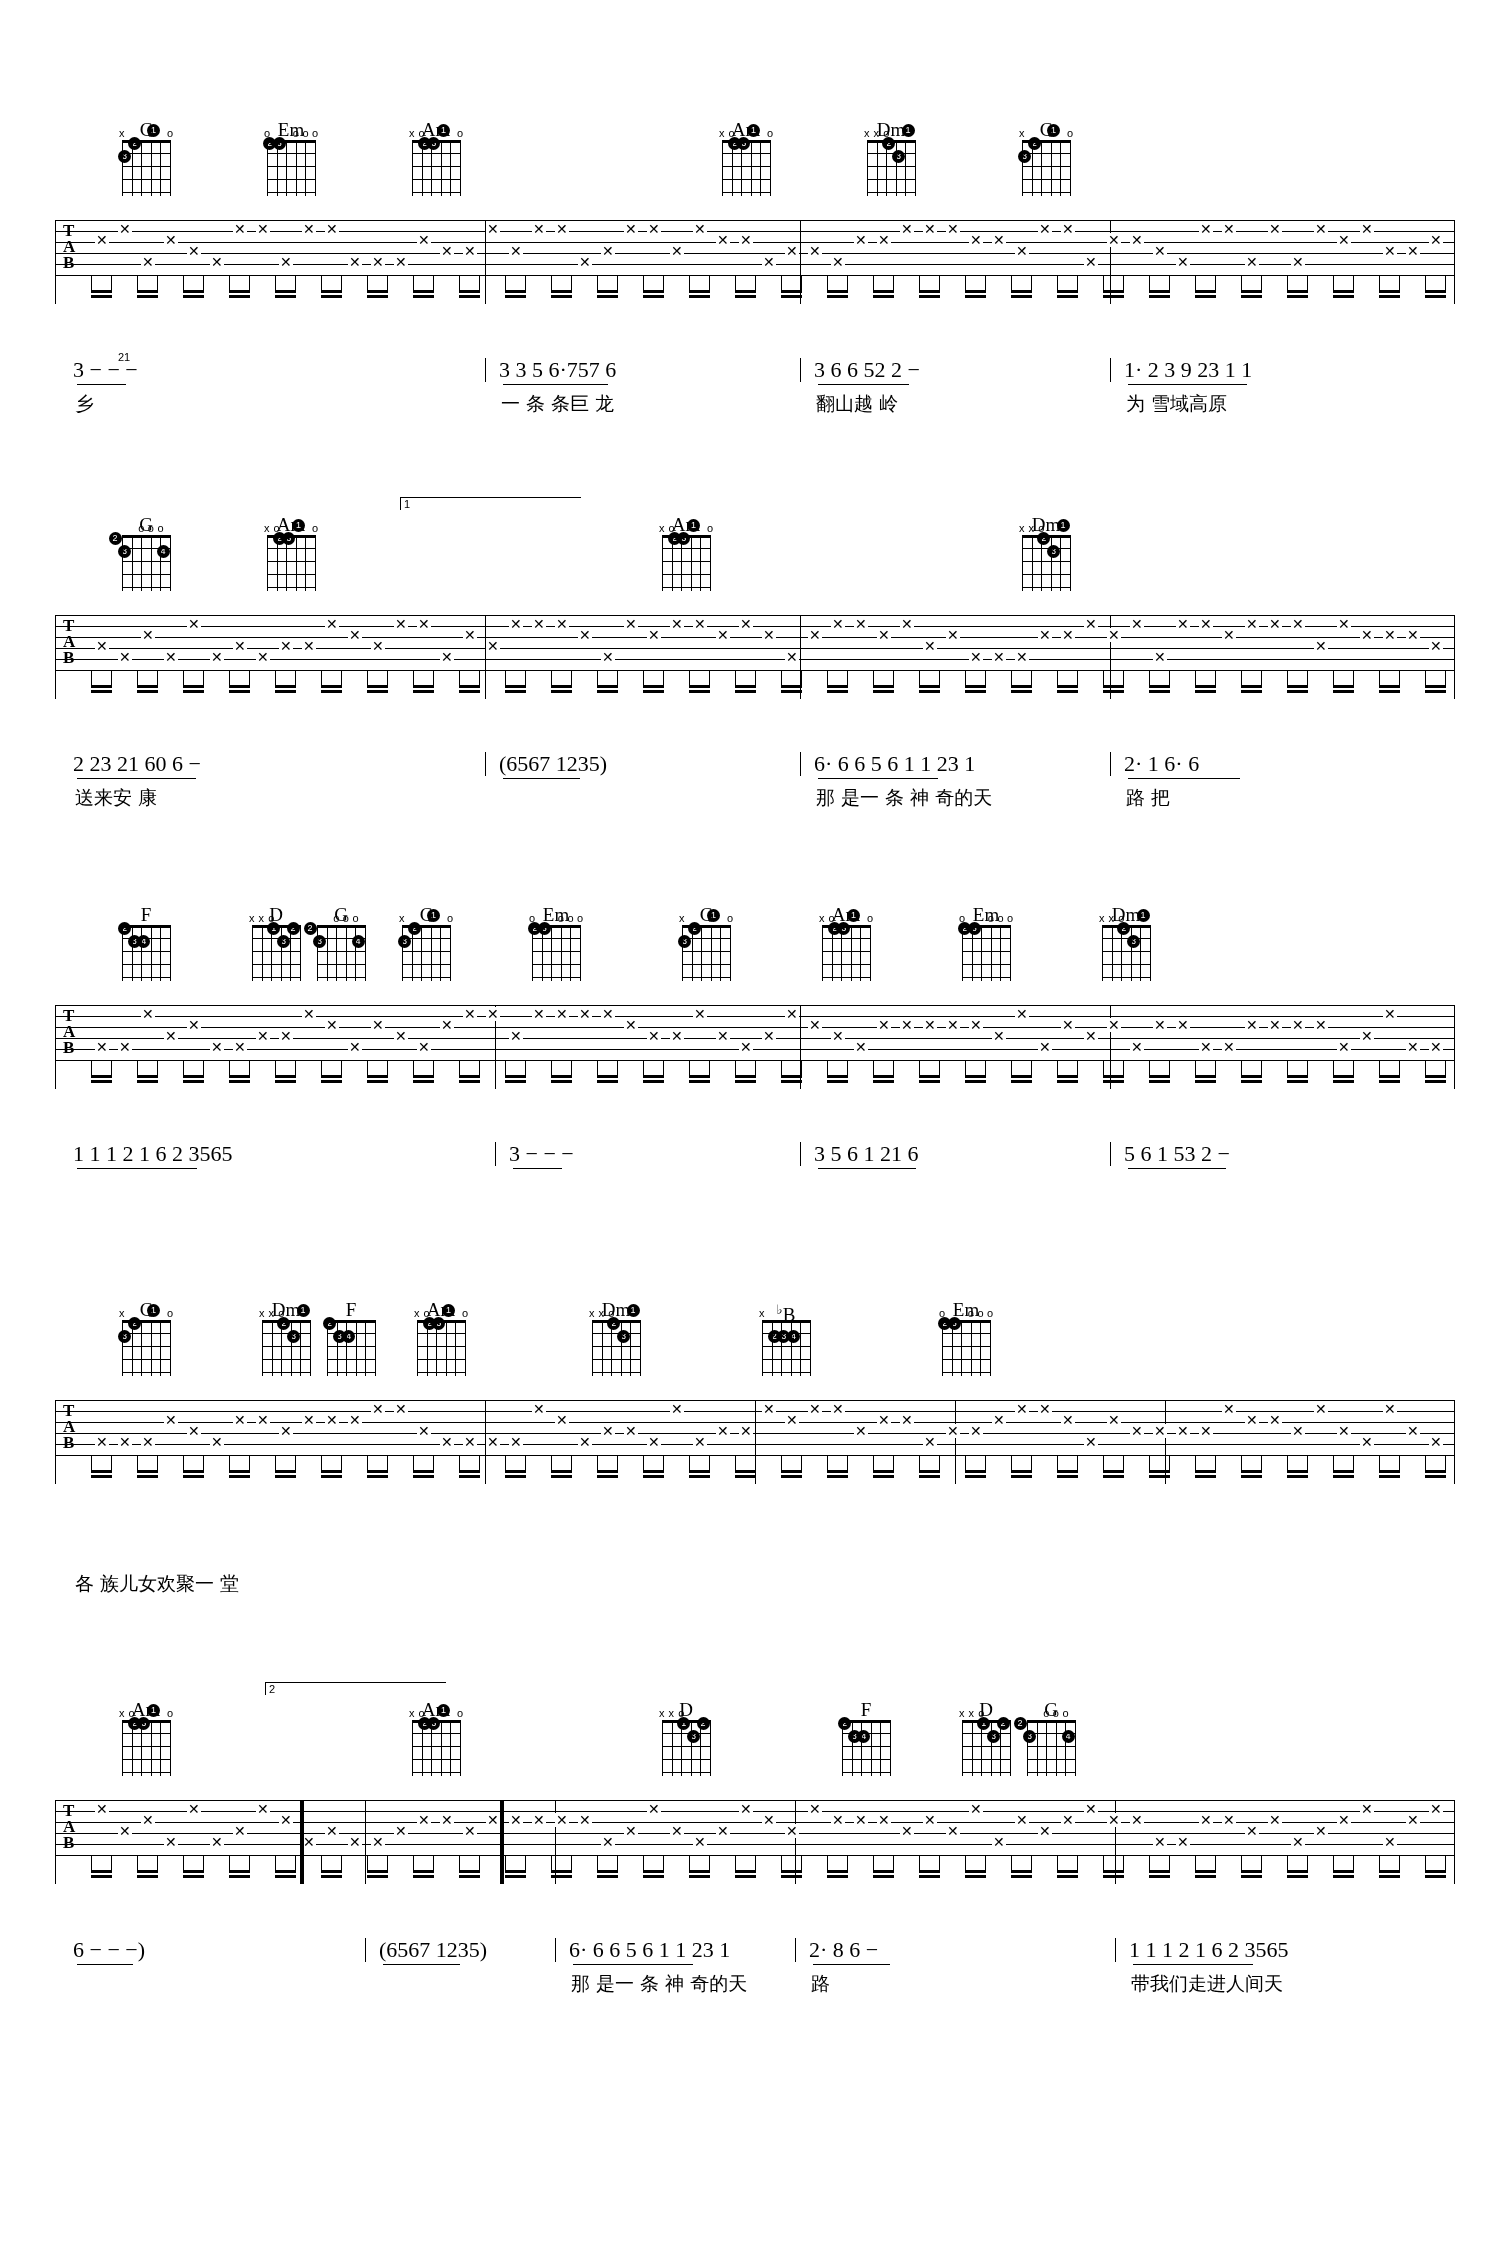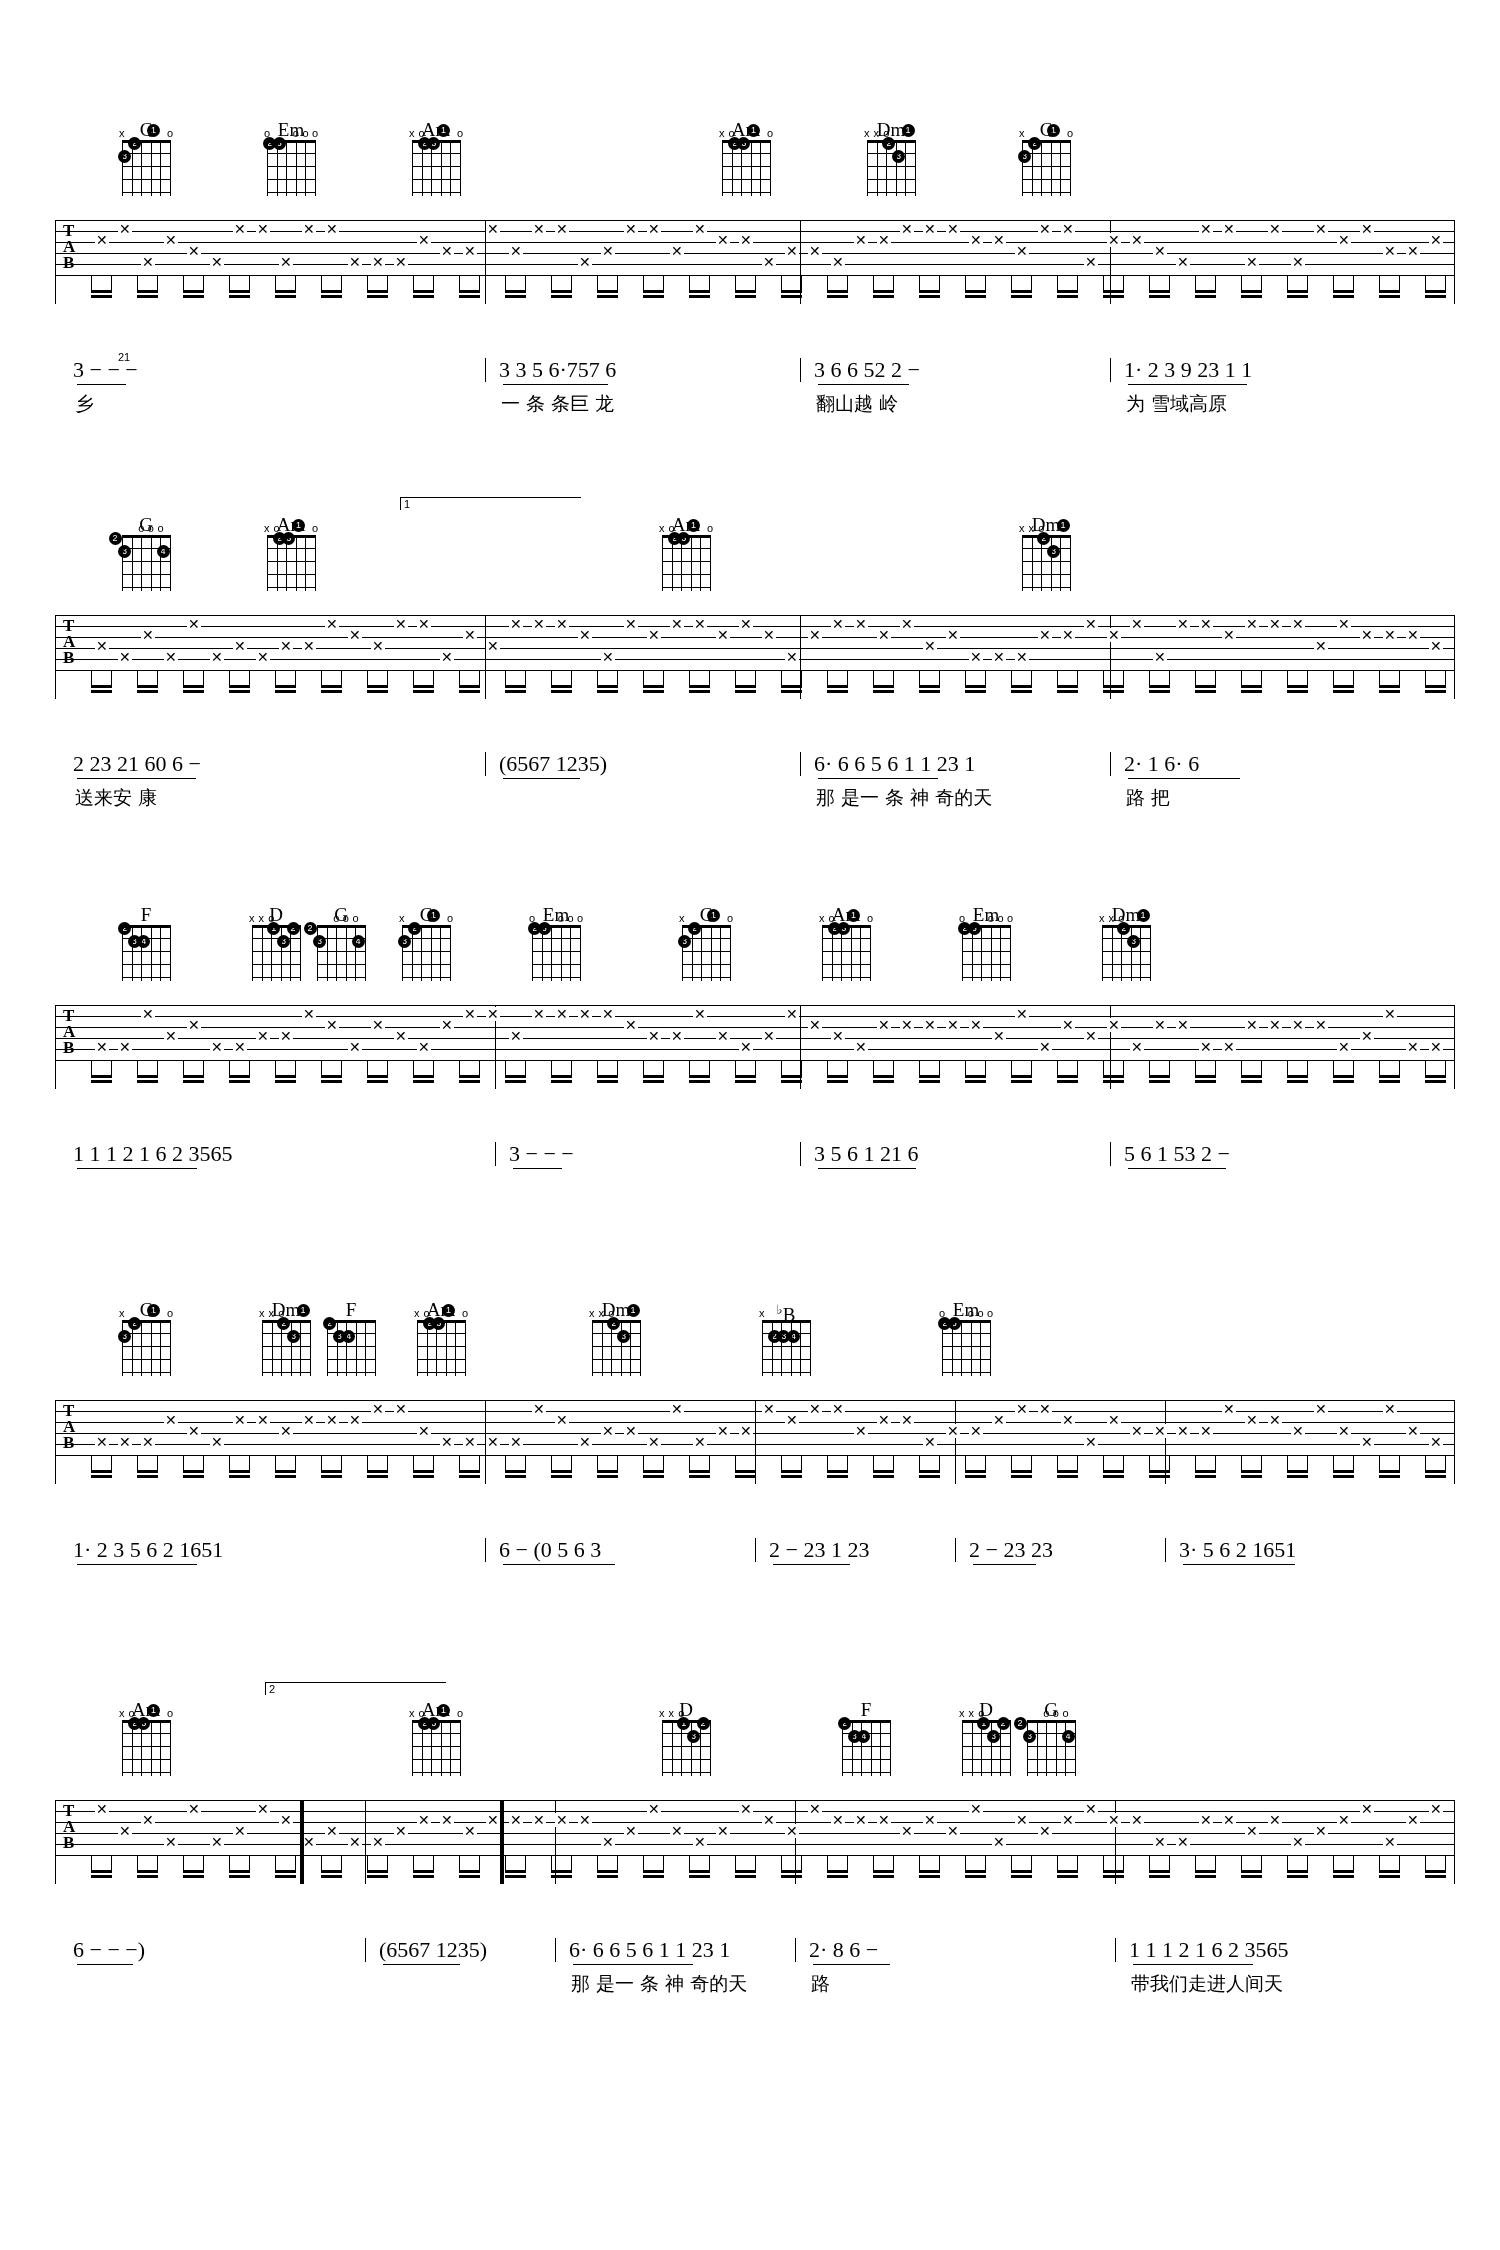--- a/index.html
+++ b/index.html
@@ -1536,35 +1536,22 @@
         <div class="stem" style="left:1324px;top:55px;height:18px;"></div>
         <div class="stem" style="left:1344px;top:55px;height:18px;"></div>
         <div class="beam" style="left:1324px;top:70px;width:21px;"></div>
         <div class="beam" style="left:1324px;top:75px;width:21px;"></div>
         <div class="stem" style="left:1370px;top:55px;height:18px;"></div>
         <div class="stem" style="left:1390px;top:55px;height:18px;"></div>
         <div class="beam" style="left:1370px;top:70px;width:21px;"></div>
         <div class="beam" style="left:1370px;top:75px;width:21px;"></div>
       </div>
     </div>
-    <div class="jianpu" style="top: 1538px; left: 55px;">
-      <div class="n" style="left:18px;top:0px;">1· 2 3 5  6 2  1651</div>
-      <div class="under1" style="left:22px;top:26px;width:120px;"></div>
-      <div class="n" style="left:444px;top:0px;">6   −   (0 5 6 3</div>
-      <div class="under1" style="left:448px;top:26px;width:112px;"></div>
-      <div class="n" style="left:714px;top:0px;">2 − 23 1 23</div>
-      <div class="under1" style="left:718px;top:26px;width:77px;"></div>
-      <div class="n" style="left:914px;top:0px;">2 − 23 23</div>
-      <div class="under1" style="left:918px;top:26px;width:63px;"></div>
-      <div class="n" style="left:1124px;top:0px;">3·   5 6 2  1651</div>
-      <div class="under1" style="left:1128px;top:26px;width:112px;"></div>
-      <div class="barline" style="left:430px;top:0px;"></div>
-      <div class="barline" style="left:700px;top:0px;"></div>
-      <div class="barline" style="left:900px;top:0px;"></div>
-      <div class="barline" style="left:1110px;top:0px;"></div>
+    <div class="lyrics" style="top: 1572px; left: 55px;">
+      <div class="w" style="left:20px;top:0px;">各 族儿女欢聚一 堂</div>
     </div>
     <div class="system" style="top:1700px;height:340px;">
       <div class="chord" style="left:60px;top:0px;">
         <div class="cname">Am</div>
         <div class="dot" style="left:12.7px;top:16.5px;">2</div>
         <div class="dot" style="left:22.299999999999997px;top:16.5px;">3</div>
         <div class="dot" style="left:31.9px;top:3.5px;">1</div>
         <div class="grid">
           <div class="marks">
             <span style="left: -3px;">x</span>

